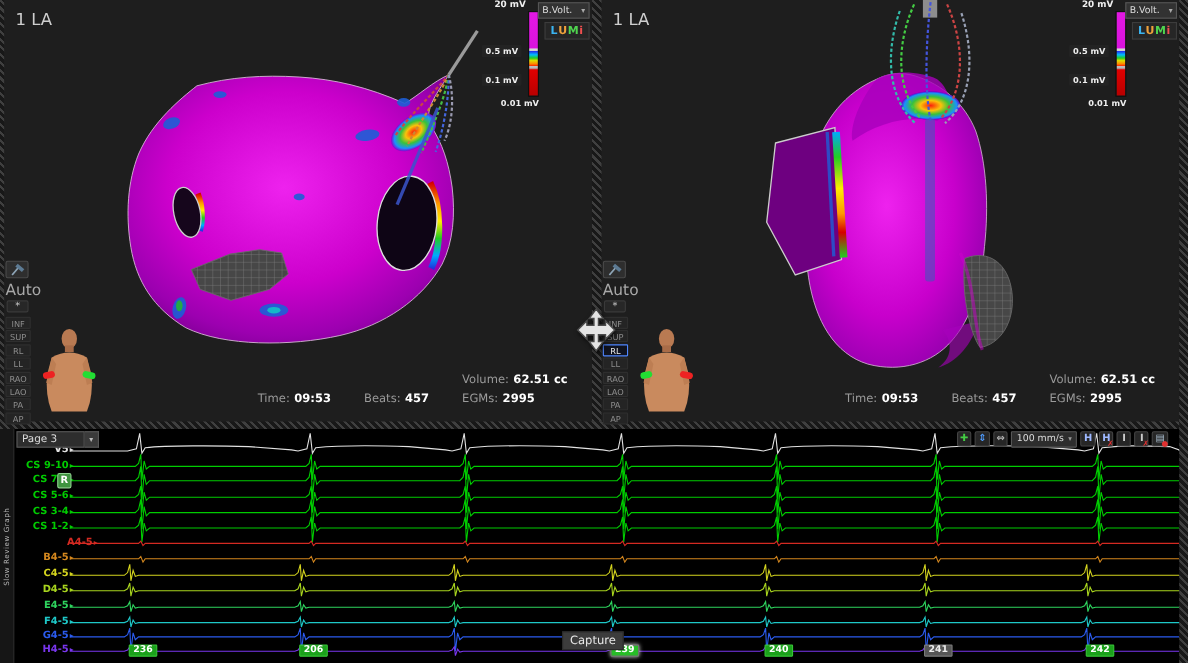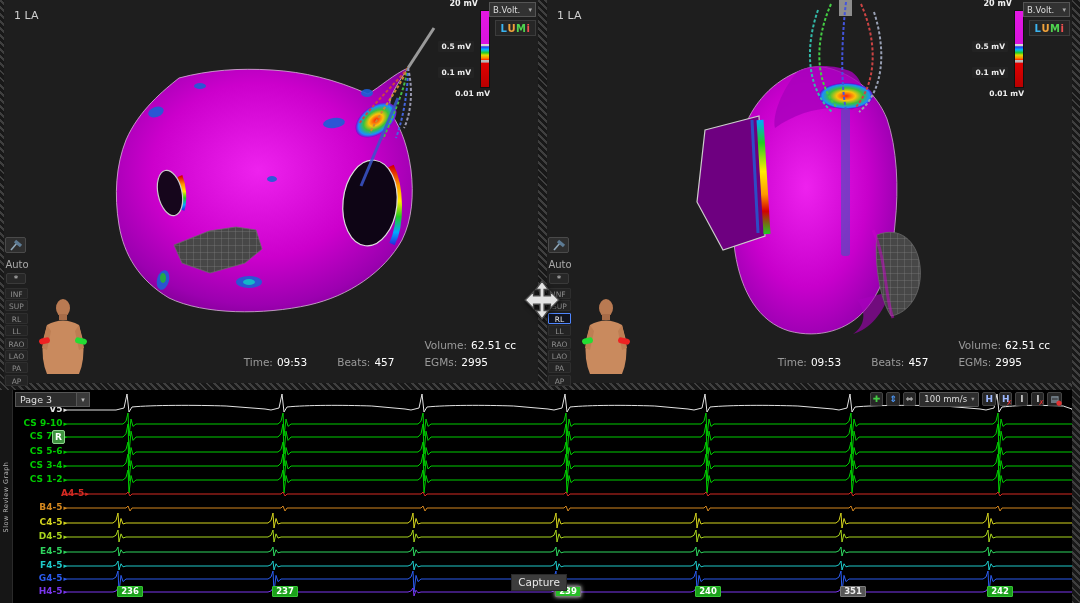--- a/index.html
+++ b/index.html
@@ -11,27 +11,27 @@
   .hatch{position:absolute;background:repeating-linear-gradient(45deg,#3f3f3f 0 2px,#181818 2px 5px)}
   .hatch-left{left:0;top:0;width:4px;height:383px}
   .hatch-mid{left:538px;top:0;width:9px;height:383px}
   .hatch-right{right:0;top:0;width:8px;height:603px;z-index:9}
   .hatch-top-ecg{left:0;top:383px;width:1080px;height:7px}
 
   
   .panel{position:absolute;top:0;height:383px;background:#1e1e1e}
   .panel-left{left:4px;width:534px}
   .panel-right{left:547px;width:525px}
-  .panel-title{position:absolute;left:10px;top:9px;font-size:11px;color:#cfcfcf}
+  .panel-title{position:absolute;left:10px;top:9px;font-size:15px;color:#cfcfcf}
   .model-svg{position:absolute;left:0;top:0}
 
   
   .orient-toolbar{position:absolute;left:1px;top:237px;width:24px;z-index:4}
   .tool-hammer{width:21px;height:16px;background:#2e2e2e;border:1px solid #4a4a4a;border-radius:2px;display:flex;align-items:center;justify-content:center;margin-bottom:5px}
-  .auto-label{font-size:10px;color:#a8a8a8;text-align:center;width:24px;height:13px;line-height:13px}
+  .auto-label{font-size:14px;color:#a8a8a8;text-align:center;width:24px;height:13px;line-height:13px}
   .ast-btn{font-size:9px;color:#cfcfcf;text-align:center;width:20px;height:11px;line-height:10px;background:#272727;border:1px solid #3a3a3a;border-radius:2px;margin:2px 0 4px 1px}
   .view-btn{width:23px;height:11px;margin-bottom:1.4px;font-size:7.5px;color:#8d8d8d;text-align:center;line-height:11px;background:#242424;border:1px solid #2e2e2e;border-radius:1px}
   .view-btn.active{border:1px solid #4f86ff;background:#10131f;color:#e8e8e8}
 
   
   .colorbar-wrap{position:absolute;top:0;right:48px;width:60px;height:102px;z-index:4}
   .cbar{position:absolute;right:0;top:10px;width:10px;height:78px;border:1px solid #101010;
     background:linear-gradient(to bottom,
       #e318e3 0%,#d912dd 43%,#d8d8d8 44%,#cfcfcf 46%,
       #2233ee 47%,#00bbff 51%,#22cc22 55%,#dddd00 58%,#ff8800 62%,#ff3300 64%,
@@ -45,21 +45,21 @@
   .bvolt-dd{position:absolute;top:2px;right:2px;width:47px;height:15px;background:#323232;border:1px solid #555;
     font-size:8.5px;color:#ddd;display:flex;align-items:center;justify-content:space-between;padding:0 3px;z-index:5}
   .bvolt-dd .dd-arrow{font-size:7px;color:#aaa}
   .lumi-btn{position:absolute;top:20px;right:2px;width:41px;height:16px;background:#262626;border:1px solid #3c3c3c;
     display:flex;align-items:center;justify-content:center;font-size:10px;font-weight:bold;letter-spacing:.5px;z-index:5}
 
   
   .stats{position:absolute;right:22px;bottom:15px;display:grid;grid-template-columns:auto auto auto;column-gap:30px;row-gap:5px;font-size:10.5px;z-index:4}
   .stat-cell{white-space:nowrap;text-align:left}
   .stat-label{color:#9a9a9a}
-  .stat-value{color:#fff;font-weight:normal;margin-left:4px}
+  .stat-value{color:#fff;font-weight:bold;margin-left:4px}
 
   .torso-svg{position:absolute;left:35px;top:298px;z-index:3}
 
   
   .cursor{position:absolute;left:522px;top:280px;z-index:20;filter:drop-shadow(1px 2px 2px rgba(0,0,0,.7))}
 
   
   .ecg-section{position:absolute;left:0;top:390px;width:1080px;height:213px;background:#000}
   .ecg-sidebar{position:absolute;left:0;top:0;width:13px;height:213px;background:#161616;border-right:1px solid #2a2a2a;z-index:7}
   .ecg-sidebar-text{position:absolute;top:50%;left:50%;transform:translate(-50%,-50%) rotate(180deg);writing-mode:vertical-rl;
@@ -426,22 +426,22 @@
         <div class="ch-label" style="top: 170px; color: rgb(30, 200, 200);"><span>F4-5</span><span class="arrow">▸</span></div>
         <div class="ch-label" style="top: 183px; color: rgb(43, 91, 238);"><span>G4-5</span><span class="arrow">▸</span></div>
         <div class="ch-label" style="top: 196px; color: rgb(122, 54, 238);"><span>H4-5</span><span class="arrow">▸</span></div>
       </div>
 
     <span class="r-badge">R</span>
     <div class="capture-btn">Capture</div>
 
     <div id="beat-row">
         <div class="beat-box normal" style="left: 117px;">236</div>
-        <div class="beat-box normal" style="left: 272px;">237</div>
+        <div class="beat-box normal" style="left: 272px;">206</div>
         <div class="beat-box normal" style="left: 432px; margin-top: 24px;">238</div>
         <div class="beat-box selected" style="left: 555px;">239</div>
         <div class="beat-box normal" style="left: 695px;">240</div>
-        <div class="beat-box inactive" style="left: 840px;">351</div>
+        <div class="beat-box inactive" style="left: 840px;">241</div>
         <div class="beat-box normal" style="left: 987px;">242</div>
       </div>
 
   </div>
 </div>
 
 </body></html>

